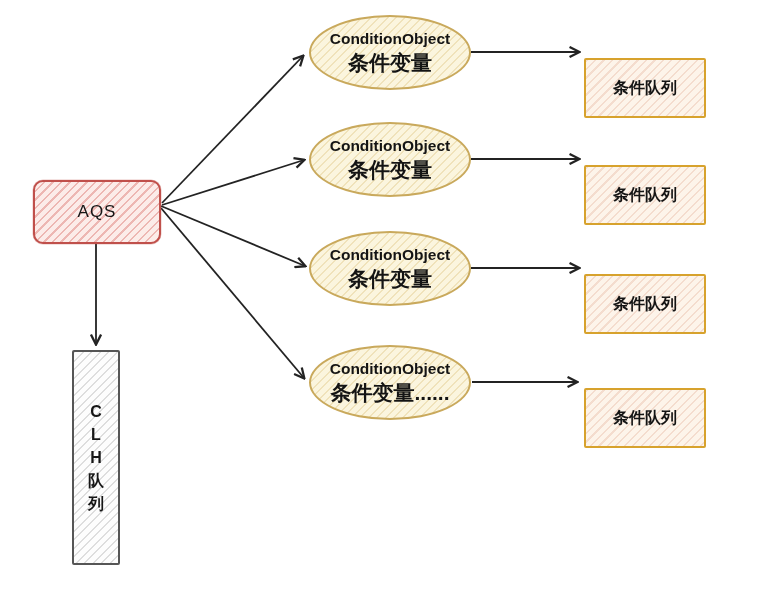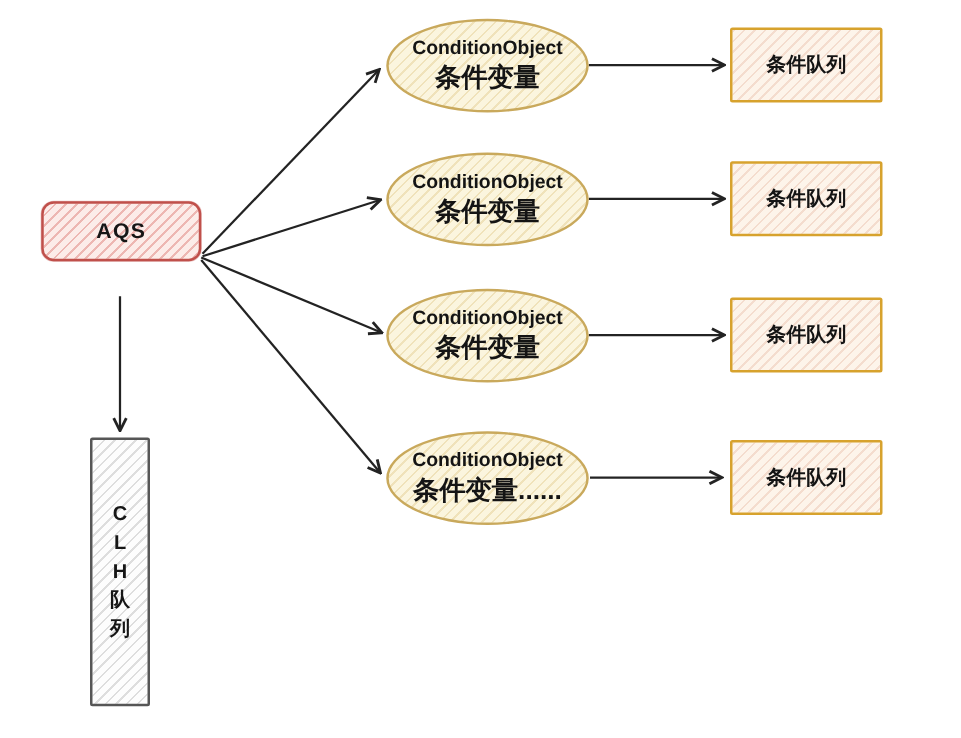--- a/index.html
+++ b/index.html
@@ -7,27 +7,27 @@
   body {
     font-family: "Liberation Sans", "DejaVu Sans", sans-serif;
     width: 769px; height: 590px; position: relative; overflow: hidden;
   }
   .canvas { position: absolute; inset: 0; width: 769px; height: 590px; }
 
   .node { position: absolute; display: flex; align-items: center; justify-content: center; }
 
   
   .aqs {
-    left: 33px; top: 161px; width: 128px; height: 48px;
+    left: 33px; top: 180px; width: 128px; height: 64px;
     border: 2.5px solid #c0504b; border-radius: 10px;
     background:
       repeating-linear-gradient(135deg, rgba(219,118,112,0.45) 0 1.6px, rgba(0,0,0,0) 1.6px 6px),
       #fcece9;
     box-shadow: 0 0 0 0.5px rgba(192,80,75,0.35);
-    font-weight: bold; font-size: 17px; letter-spacing: 1px; color: #161616;
+    font-weight: normal; font-size: 17px; letter-spacing: 1px; color: #161616;
   }
 
   
   .ellipse {
     left: 309px; width: 162px; height: 75px;
     border: 2px solid #c9a95c; border-radius: 50%;
     background:
       repeating-linear-gradient(135deg, rgba(226,203,142,0.45) 0 1.4px, rgba(0,0,0,0) 1.4px 6px),
       #fbf5de;
     flex-direction: column; text-align: center;
@@ -36,21 +36,21 @@
   .ellipse .en { font-size: 15.5px; }
   .ellipse .cn { font-size: 21px; }
 
   
   .qrect {
     left: 584px; width: 122px; height: 60px;
     border: 2.5px solid #d7a22d; border-radius: 2px;
     background:
       repeating-linear-gradient(135deg, rgba(235,197,178,0.5) 0 1.5px, rgba(0,0,0,0) 1.5px 6px),
       #fdf4ea;
-    font-weight: bold; font-size: 16px; color: #141414;
+    font-weight: bold; font-size: 16px; color: #141414; margin-top: 36px;
   }
 
   
   .clh {
     left: 72px; top: 350px; width: 48px; height: 215px;
     border: 2px solid #565656; border-radius: 2px;
     background:
       repeating-linear-gradient(135deg, rgba(150,150,150,0.30) 0 1.4px, rgba(0,0,0,0) 1.4px 6px),
       #fdfdfd;
     flex-direction: column; gap: 3px;

